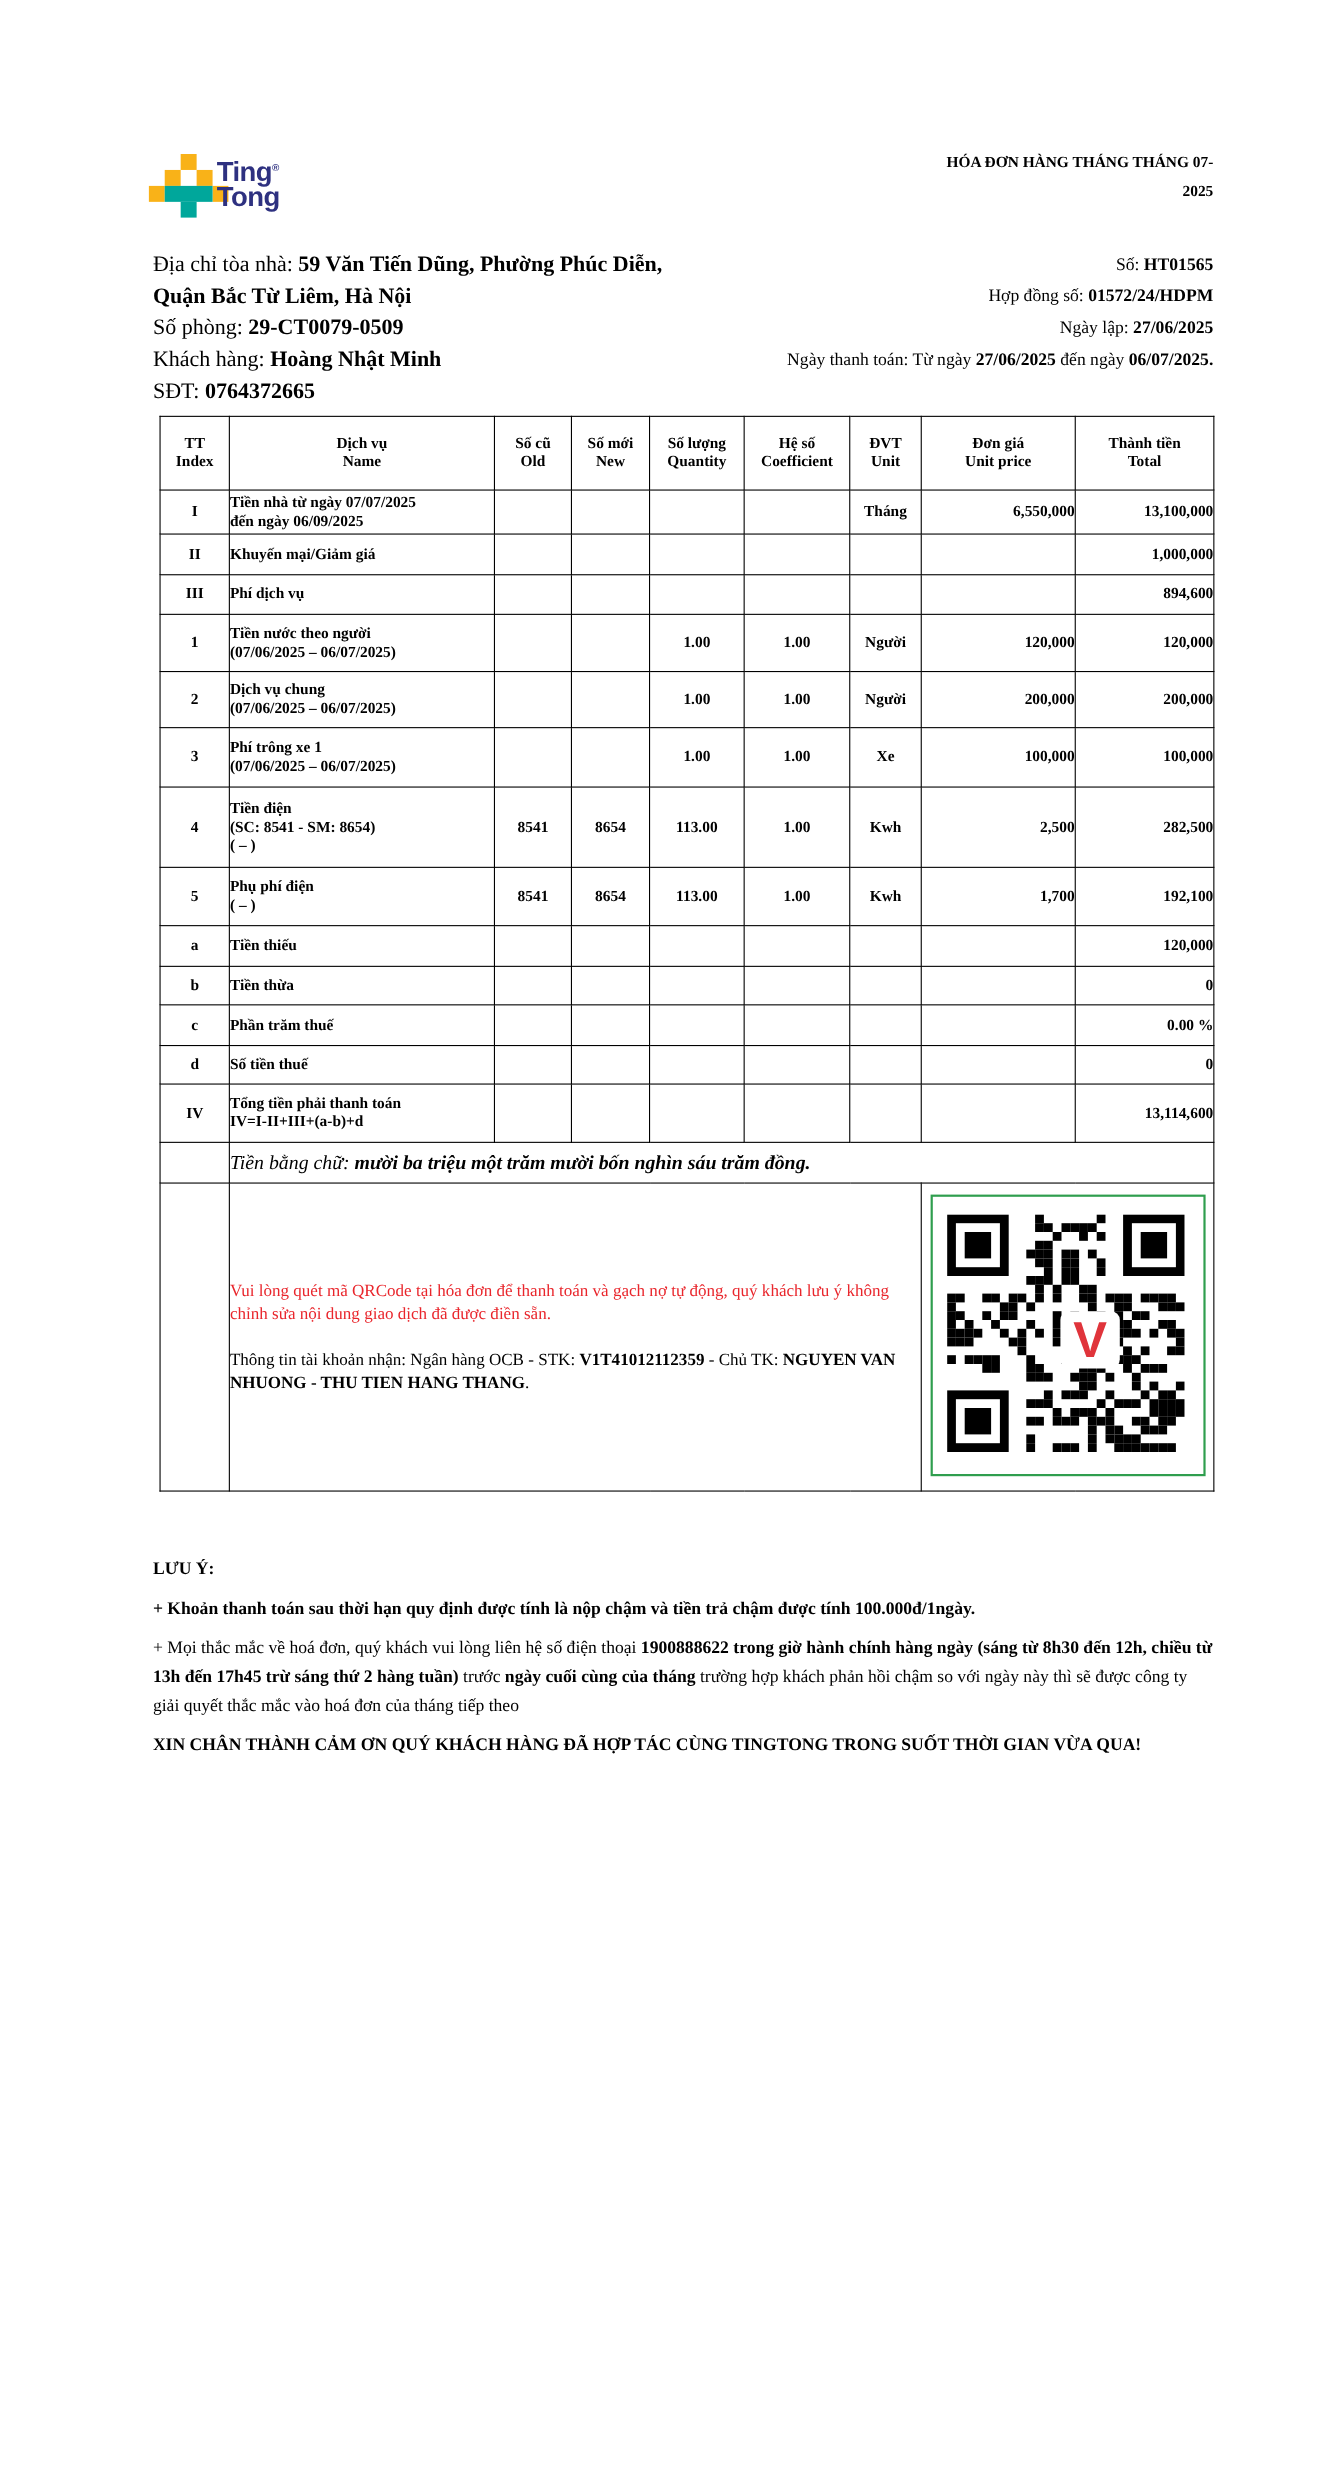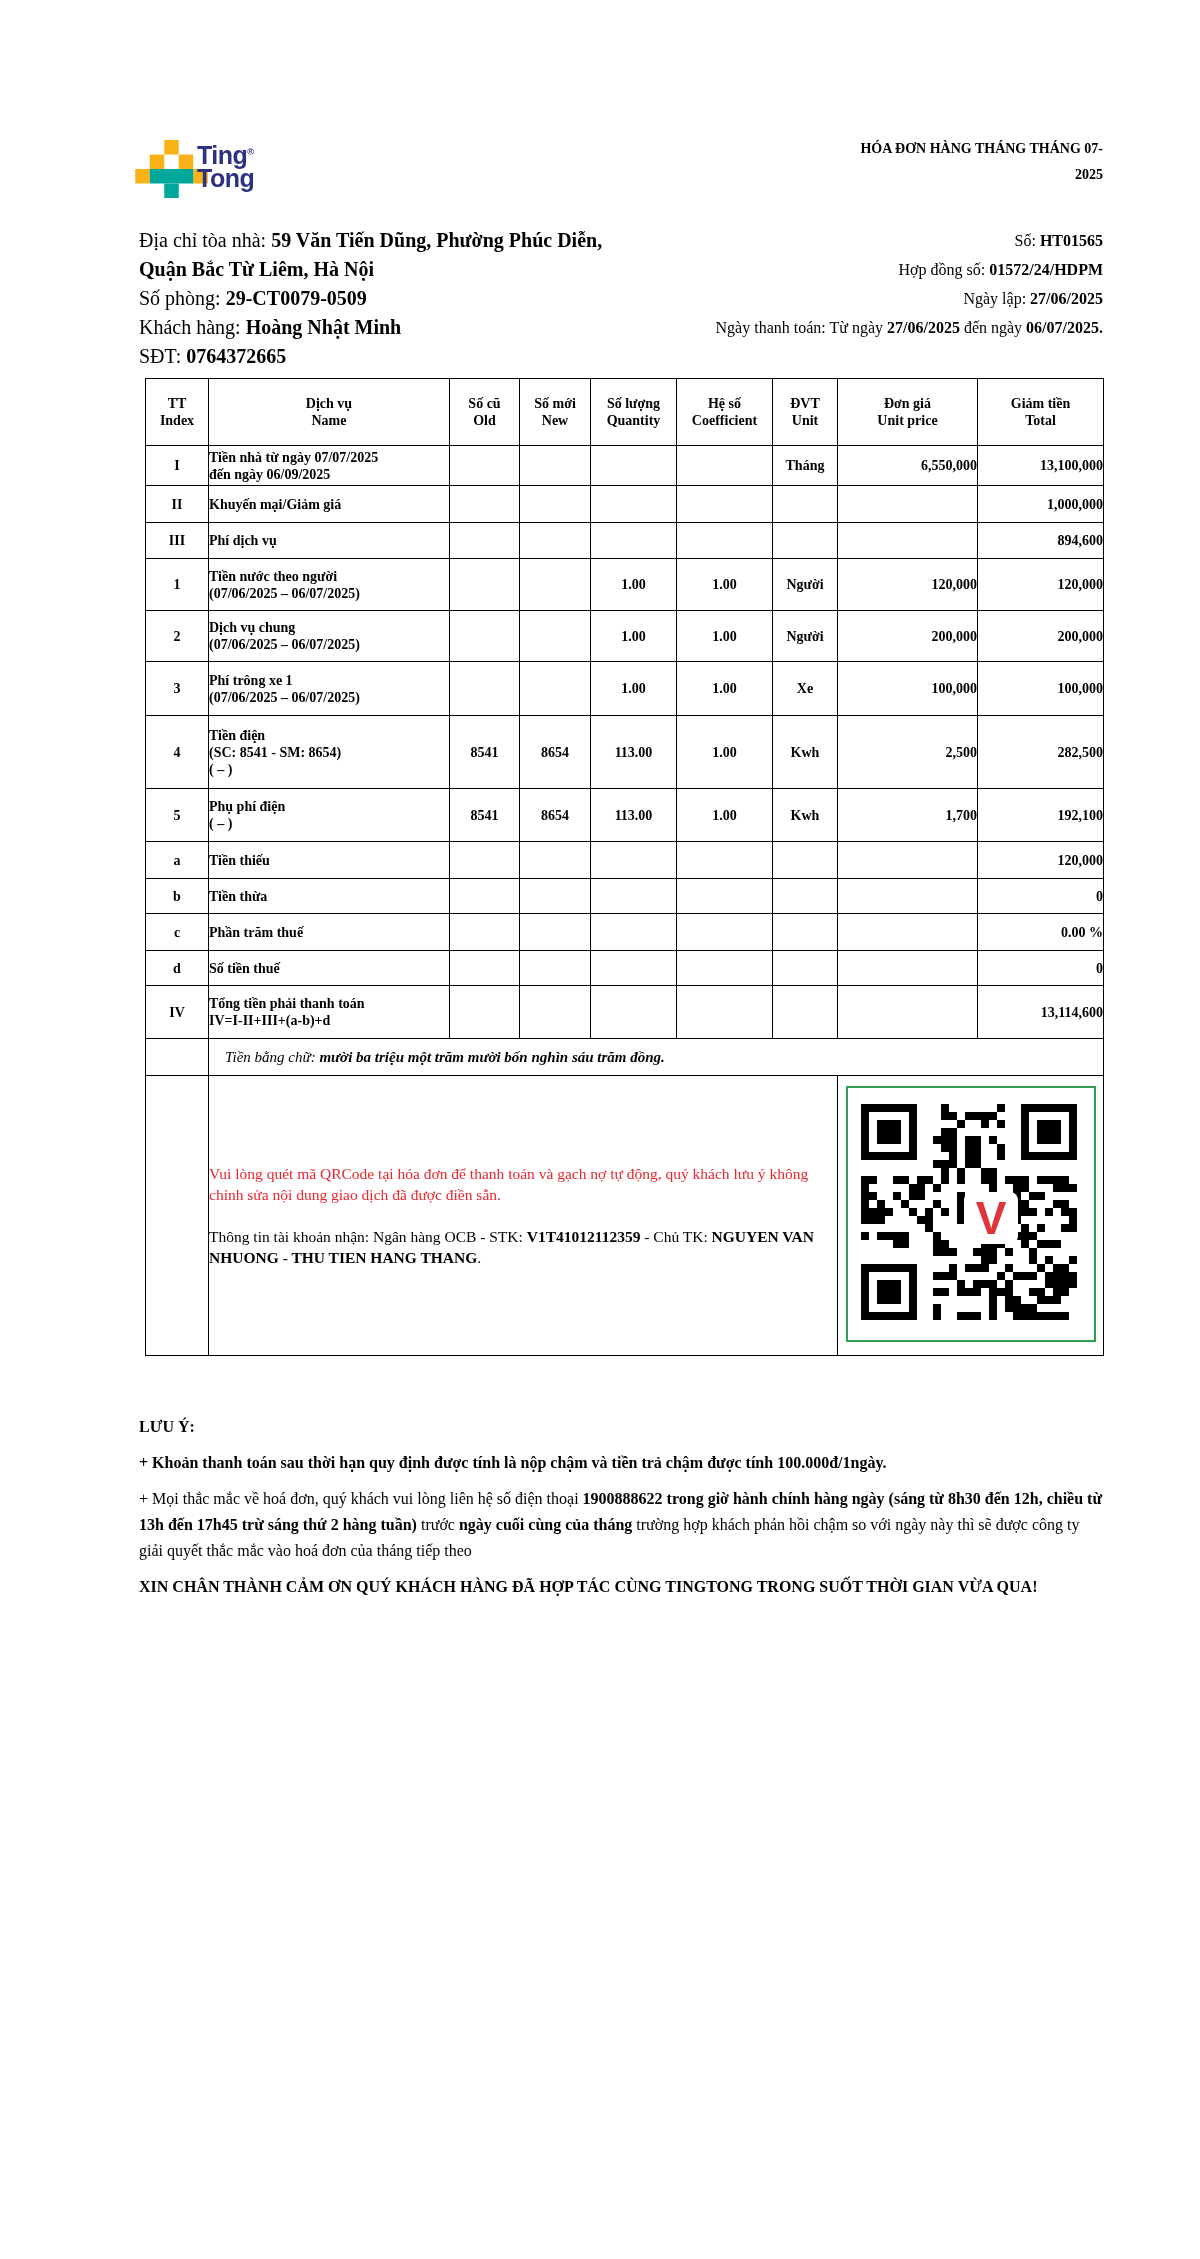--- a/index.html
+++ b/index.html
@@ -24,22 +24,22 @@
   .b{font-weight:bold;}
 
   
   table.inv{position:absolute;left:6px;top:378px;width:958px;border-collapse:collapse;
             table-layout:fixed;font-size:14px;line-height:17px;font-weight:bold;}
   table.inv th,table.inv td{border:1px solid #000;padding:0;vertical-align:middle;overflow:hidden;}
   table.inv th{font-weight:bold;text-align:center;}
   td.ct{text-align:center;}
   td.nm{text-align:left;padding-left:7px;padding-right:4px;margin-top:20px;}
   td.rt{text-align:right;padding-right:9px;}
-  tr.words-row td.wtxt{font-weight:normal;font-style:italic;font-size:15px;
-                       text-align:left;padding-left:16px;}
+  tr.words-row td.wtxt{font-weight:normal;font-style:italic;font-size:18px;
+                       text-align:left;}
   .wtxt .bi{font-weight:bold;font-style:italic;}
 
   
   td.qr-text{font-weight:normal;font-size:15.5px;line-height:21px;text-align:left;
              padding-left:14px;padding-right:10px;vertical-align:middle;}
   .red-note{color:#e9262c;margin:0 0 21px 0;}
   .acct{margin:0;}
   td.qr-cell{position:relative;vertical-align:top;}
   .qr-box{position:absolute;left:8px;top:10px;width:246px;height:252px;
           border:2px solid #2f9e4e;background:#fff;}
@@ -134,21 +134,21 @@
           </th>
       <th>
             <div>ĐVT</div>
             <div>Unit</div>
           </th>
       <th>
             <div>Đơn giá</div>
             <div>Unit price</div>
           </th>
       <th>
-            <div>Giảm tiền</div>
+            <div>Thành tiền</div>
             <div>Total</div>
           </th>
     </tr>
 
     <tr style="height:40px">
       <td class="ct">I</td>
       <td class="nm">
             <div>Tiền nhà từ ngày 07/07/2025</div>
             <div>đến ngày 06/09/2025</div>
             <div></div>

